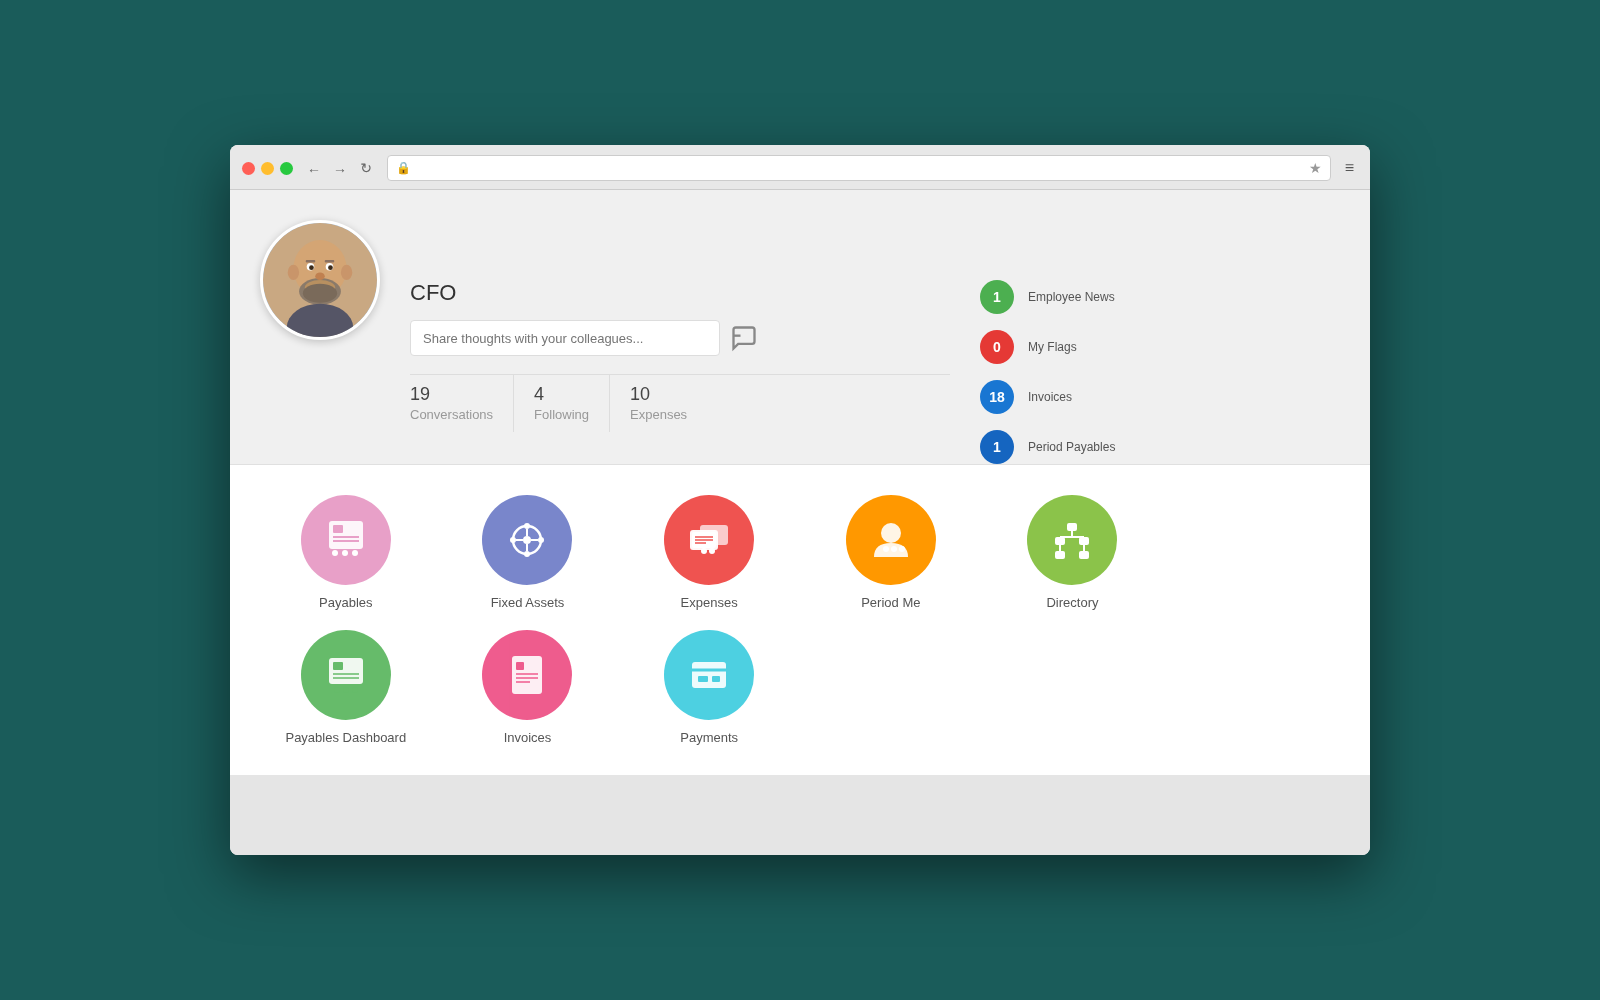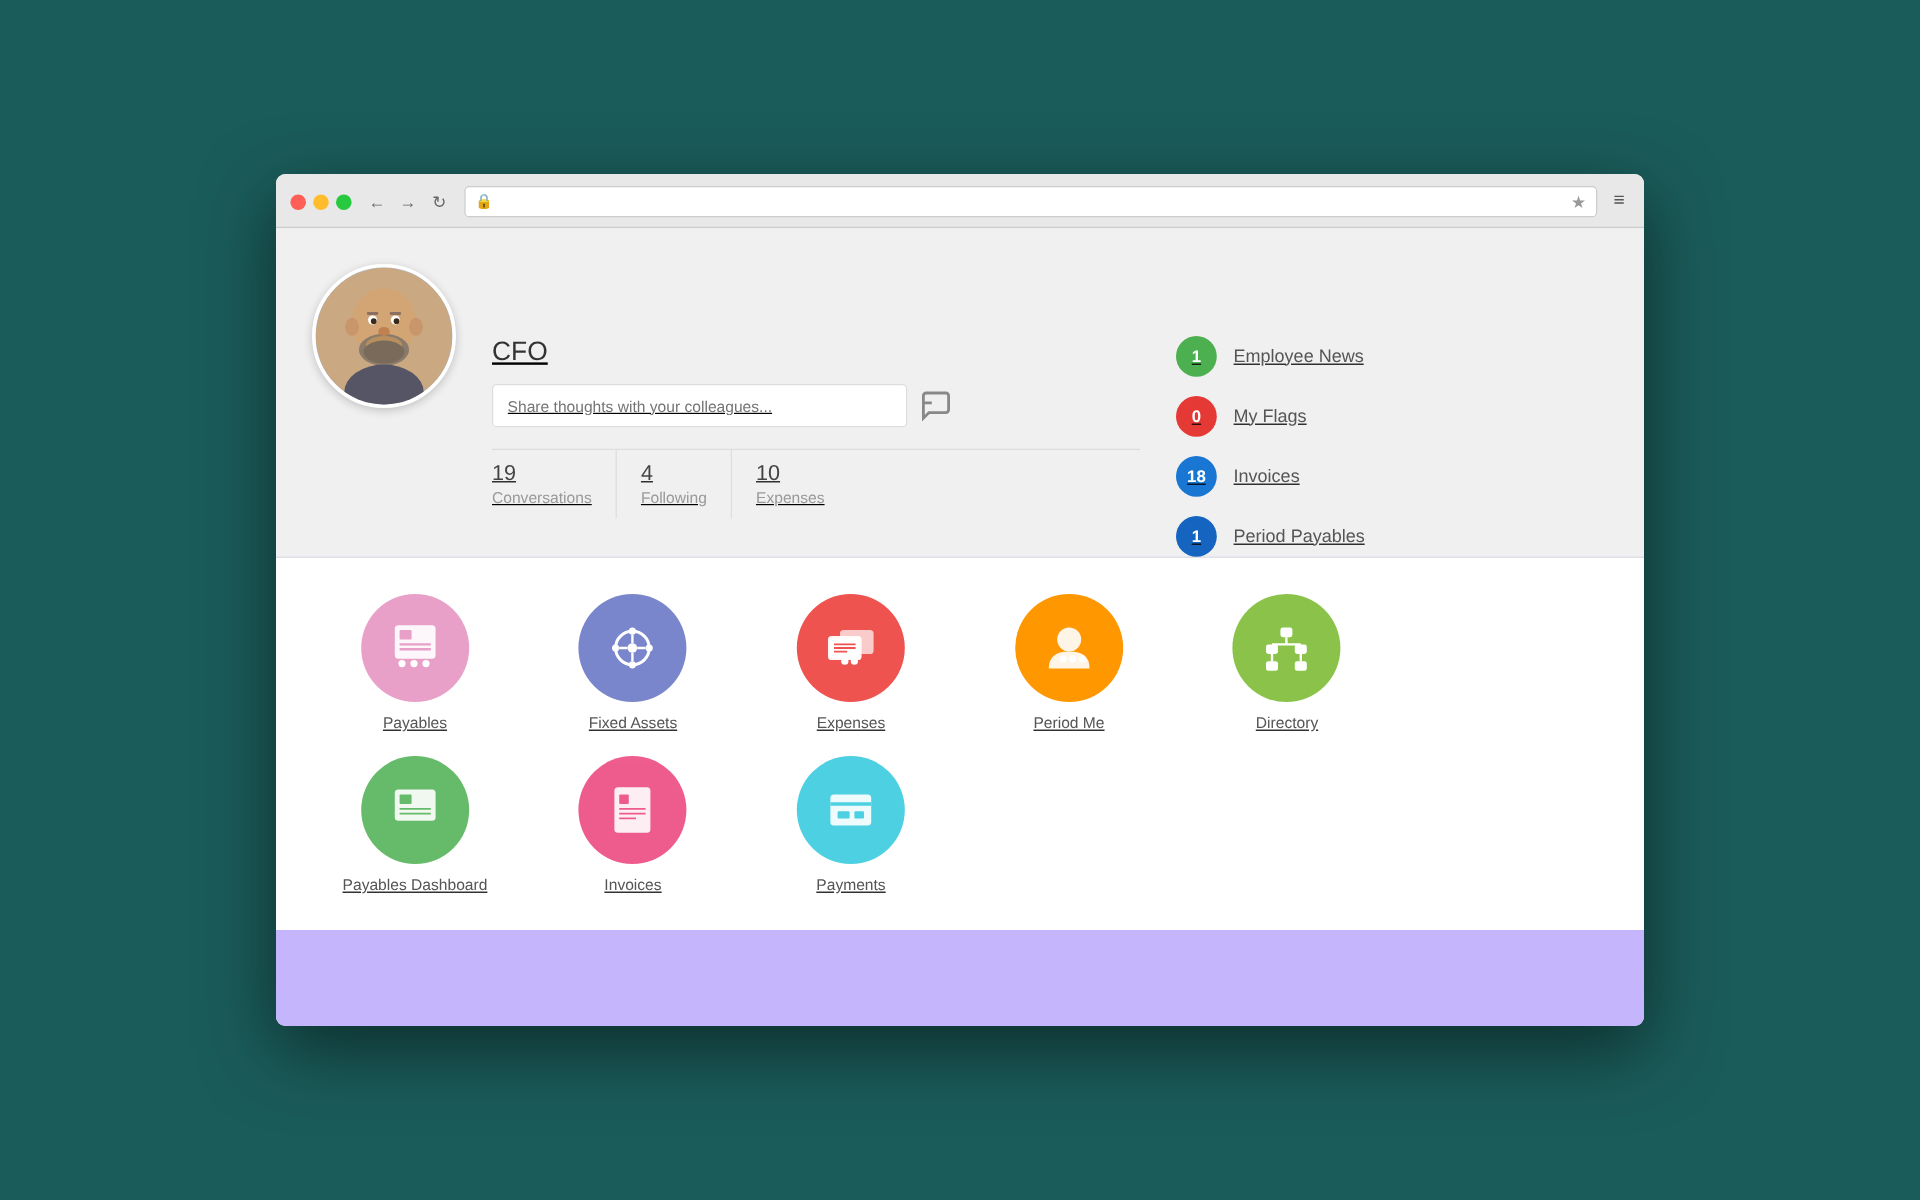--- a/index.html
+++ b/index.html
@@ -98,23 +98,22 @@
 
     .menu-btn {
       font-size: 16px;
       color: #555;
       cursor: pointer;
       padding: 0 4px;
     }
 
     .browser-content {
       flex: 1;
-      background: #c4b5fd;
+      background: #e5e5e5;
       overflow-y: auto;
-      text-decoration: underline;
     }
 
     
     .profile-header {
       background: #f0f0f0;
       padding: 30px 30px 0 30px;
       display: flex;
       align-items: flex-start;
       gap: 30px;
       min-height: 180px;
@@ -155,21 +154,21 @@
     }
 
     .share-row {
       display: flex;
       align-items: center;
       gap: 10px;
       margin-bottom: 18px;
     }
 
     .share-input {
-      width: 346px;
+      width: 310px;
       height: 36px;
       border: 1px solid #ddd;
       border-radius: 4px;
       padding: 0 12px;
       font-size: 13px;
       color: #aaa;
       background: #fff;
       outline: none;
     }
 
@@ -237,21 +236,21 @@
       color: #fff;
       flex-shrink: 0;
     }
 
     .badge-green { background: #4caf50; }
     .badge-red { background: #e53935; }
     .badge-blue { background: #1976d2; }
     .badge-darkblue { background: #1565c0; }
 
     .notif-label {
-      font-size: 15px;
+      font-size: 12px;
       color: #555;
     }
 
     
     .app-grid-section {
       background: #fff;
       padding: 30px 30px;
       border-top: 1px solid #e0e0e0;
     }
 

